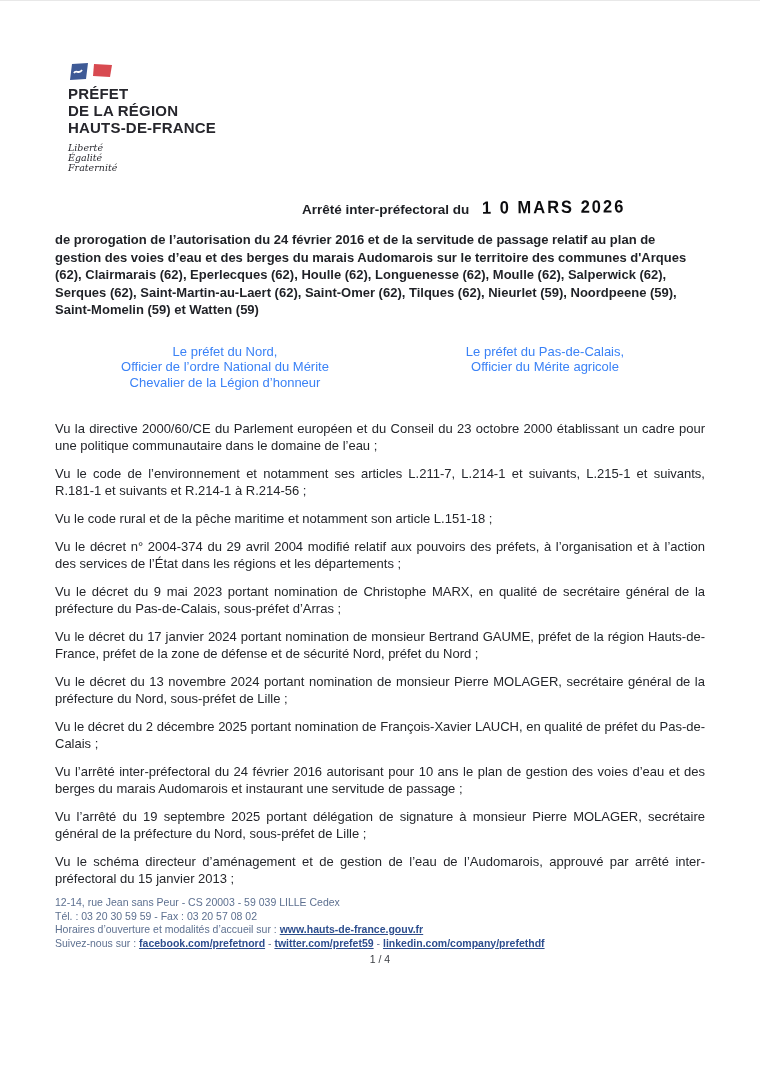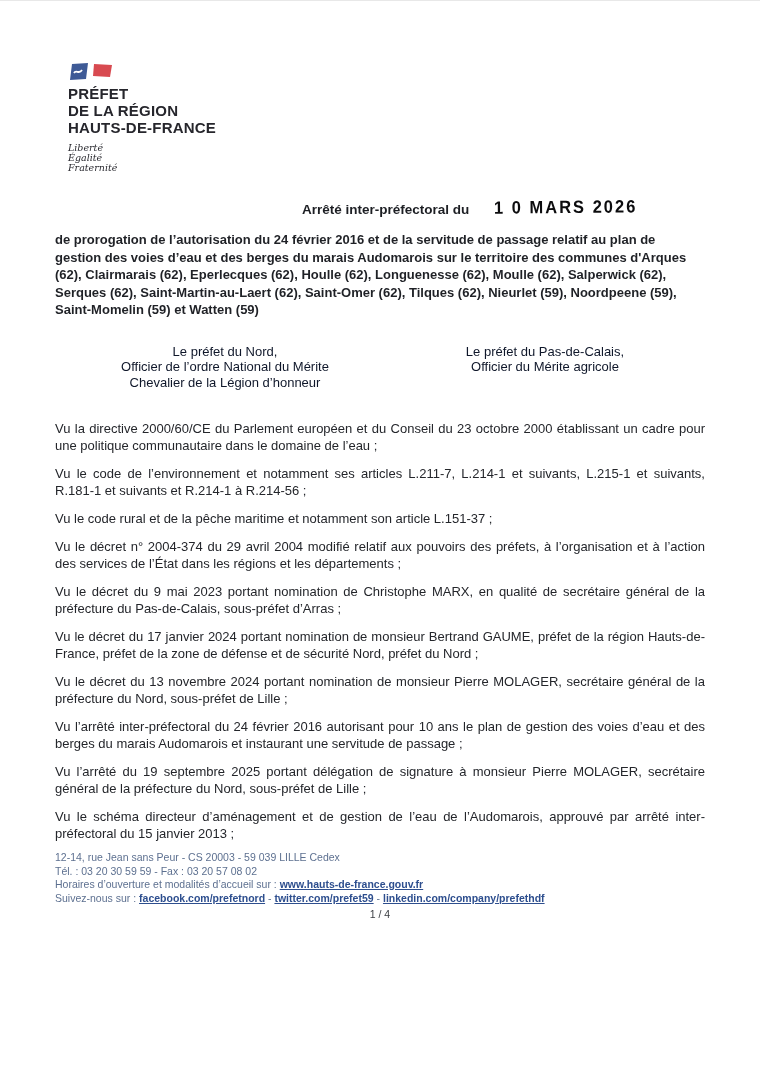--- a/index.html
+++ b/index.html
@@ -13,38 +13,38 @@
     overflow: hidden;
   }
 
   
   .header { margin: 62px 0 0 68px; }
   .flag { width: 46px; height: 18px; margin-bottom: 4px; }
   .agency { font-weight: bold; font-size: 15px; line-height: 17px; color: #26262c; letter-spacing: 0.2px; }
   .motto { margin-top: 7px; font-family: "DejaVu Serif", serif; font-style: italic; font-size: 9.5px; line-height: 10px; color: #2a2a30; }
 
   
-  .title-row { margin: 26px 55px 0 55px; padding-left: 247px; display: flex; align-items: baseline; gap: 25px; }
+  .title-row { margin: 26px 55px 0 55px; padding-left: 247px; display: flex; align-items: baseline; gap: 13px; }
   .title-label { font-weight: bold; font-size: 13.5px; color: #1d1f24; white-space: nowrap; }
   .date-stamp {
     font-weight: bold; font-size: 16.5px; color: #0c0c0e;
     letter-spacing: 2px; white-space: nowrap;
     transform: scaleY(1.08) rotate(-0.5deg); transform-origin: left bottom;
   }
 
   
   .subject {
     margin: 13px 55px 0 55px;
     font-weight: bold; font-size: 13px; line-height: 17.5px;
     color: #1f2126;
   }
 
   
   .signatories { margin: 25px 55px 0 55px; display: flex; align-items: flex-start; }
-  .sig-block { text-align: center; font-size: 13px; line-height: 15.5px; color: #0f172a; }
+  .sig-block { text-align: center; font-size: 13px; line-height: 15.5px; color: #3b82f6; }
   .sig-left  { width: 280px; margin-left: 30px; }
   .sig-right { width: 250px; margin-left: 55px; }
 
   
   .body-text { margin: 30px 55px 0 55px; }
   .vu {
     margin: 0 0 11px 0;
     font-size: 13px; line-height: 17px;
     text-align: justify; color: #24262b;
   }
@@ -97,25 +97,26 @@
     </div>
     <div class="sig-block sig-right">
       <div>Le préfet du Pas-de-Calais,</div>
       <div>Officier du Mérite agricole</div>
     </div>
   </div>
 
   <div class="body-text">
     <p class="vu">Vu la directive 2000/60/CE du Parlement européen et du Conseil du 23 octobre 2000 établissant un cadre pour une politique communautaire dans le domaine de l’eau ;</p>
     <p class="vu">Vu le code de l’environnement et notamment ses articles L.211-7, L.214-1 et suivants, L.215-1 et suivants, R.181-1 et suivants et R.214-1 à R.214-56 ;</p>
-    <p class="vu">Vu le code rural et de la pêche maritime et notamment son article L.151-37 ;</p>
+    <p class="vu">Vu le code rural et de la pêche maritime et notamment son article L.151-18 ;</p>
     <p class="vu">Vu le décret n° 2004-374 du 29 avril 2004 modifié relatif aux pouvoirs des préfets, à l’organisation et à l’action des services de l’État dans les régions et les départements ;</p>
     <p class="vu">Vu le décret du 9 mai 2023 portant nomination de Christophe MARX, en qualité de secrétaire général de la préfecture du Pas-de-Calais, sous-préfet d’Arras ;</p>
     <p class="vu">Vu le décret du 17 janvier 2024 portant nomination de monsieur Bertrand GAUME, préfet de la région Hauts-de-France, préfet de la zone de défense et de sécurité Nord, préfet du Nord ;</p>
     <p class="vu">Vu le décret du 13 novembre 2024 portant nomination de monsieur Pierre MOLAGER, secrétaire général de la préfecture du Nord, sous-préfet de Lille ;</p>
+    <p class="vu">Vu le décret du 2 décembre 2025 portant nomination de François-Xavier LAUCH, en qualité de préfet du Pas-de-Calais ;</p>
     <p class="vu">Vu l’arrêté inter-préfectoral du 24 février 2016 autorisant pour 10 ans le plan de gestion des voies d’eau et des berges du marais Audomarois et instaurant une servitude de passage ;</p>
     <p class="vu">Vu l’arrêté du 19 septembre 2025 portant délégation de signature à monsieur Pierre MOLAGER, secrétaire général de la préfecture du Nord, sous-préfet de Lille ;</p>
     <p class="vu">Vu le schéma directeur d’aménagement et de gestion de l’eau de l’Audomarois, approuvé par arrêté inter-préfectoral du 15 janvier 2013 ;</p>
   </div>
 
   <footer class="footer">
     <div>12-14, rue Jean sans Peur - CS 20003 - 59 039 LILLE Cedex</div>
     <div>Tél. : 03 20 30 59 59 - Fax : 03 20 57 08 02</div>
     <div>
       <span class="pre">Horaires d’ouverture et modalités d’accueil sur : </span><a class="flink">www.hauts-de-france.gouv.fr</a>

